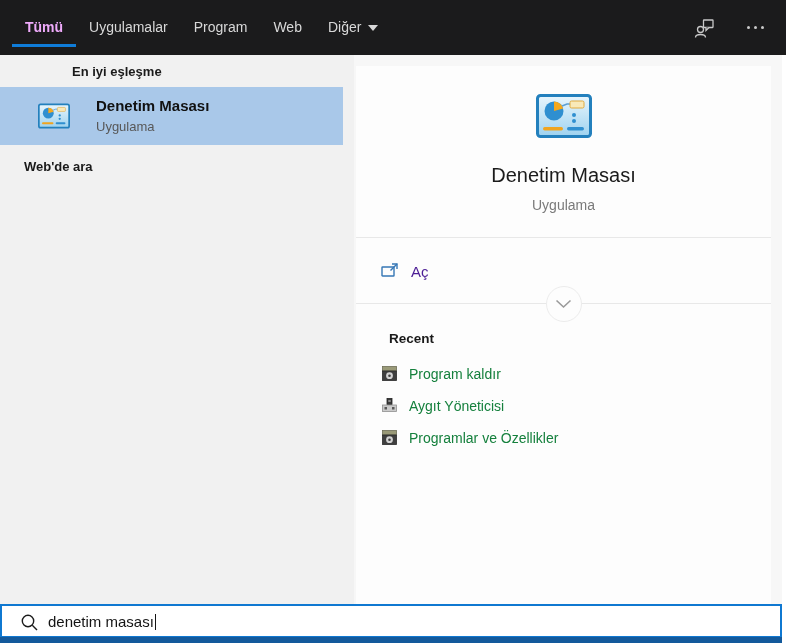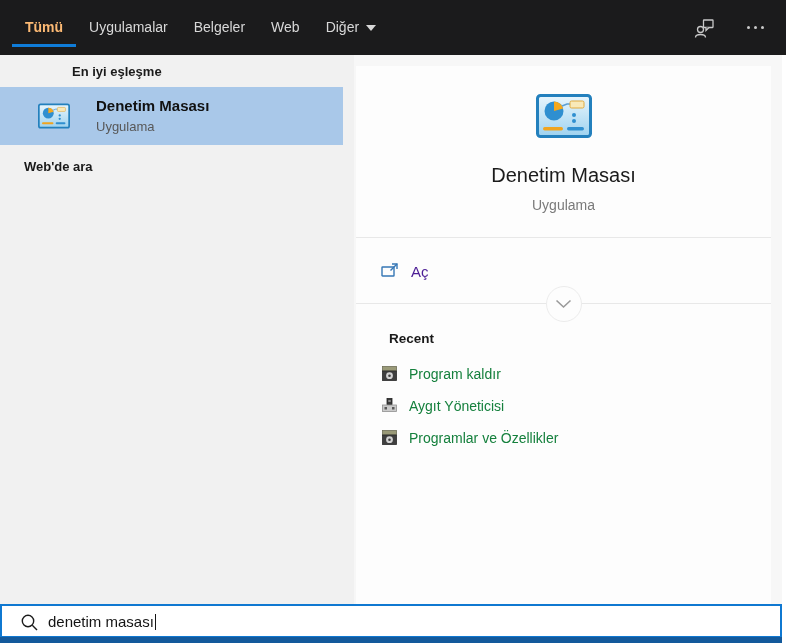--- a/index.html
+++ b/index.html
@@ -15,21 +15,21 @@
   .topbar {
     position: absolute; left: 0; top: 0; width: 786px; height: 55px;
     background: #1b1b1c;
   }
   .tabs { position: absolute; left: 12px; top: 0; height: 55px; display: flex; }
   .tab {
     position: relative; height: 55px; line-height: 51px;
     padding: 0 13px; font-size: 14px; color: #d8d8d8; cursor: default;
     display: flex; align-items: center; gap: 7px;
   }
-  .tab.active { color: #fdba74; font-weight: bold; }
+  .tab.active { color: #f0abfc; font-weight: bold; }
   .tab.active::after {
     content: ""; position: absolute; left: 0; right: 0; bottom: 8px;
     height: 3px; background: #0f7cd8;
   }
   .caret-down {
     width: 0; height: 0; border-left: 5px solid transparent;
     border-right: 5px solid transparent; border-top: 6px solid #d8d8d8;
     display: inline-block;
   }
   .topbar-icons {
@@ -123,21 +123,21 @@
 
   <div class="topbar">
     <div class="tabs">
       <span class="tab active">
         <span>Tümü</span>
       </span>
       <span class="tab">
         <span>Uygulamalar</span>
       </span>
       <span class="tab">
-        <span>Belgeler</span>
+        <span>Program</span>
       </span>
       <span class="tab">
         <span>Web</span>
       </span>
       <span class="tab">
         <span>Diğer</span>
         <span class="caret-down"></span>
       </span>
     </div>
     <div class="topbar-icons">

